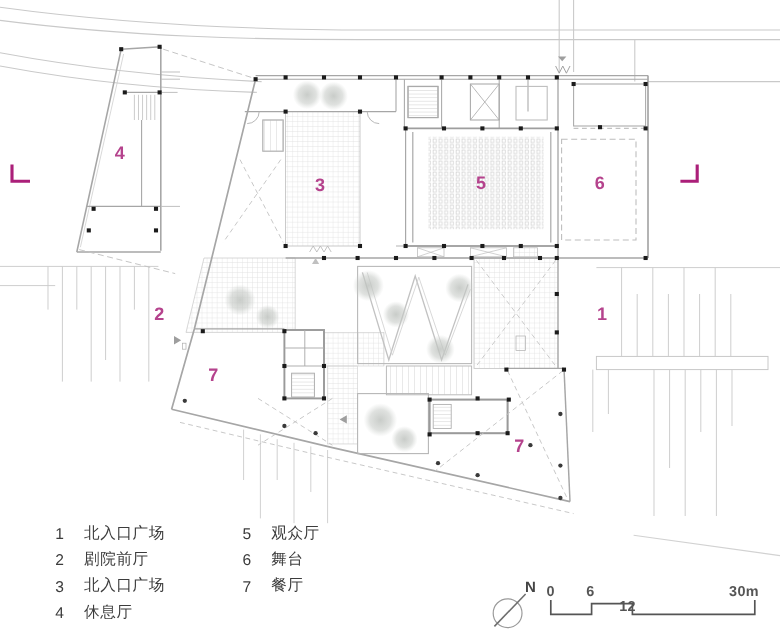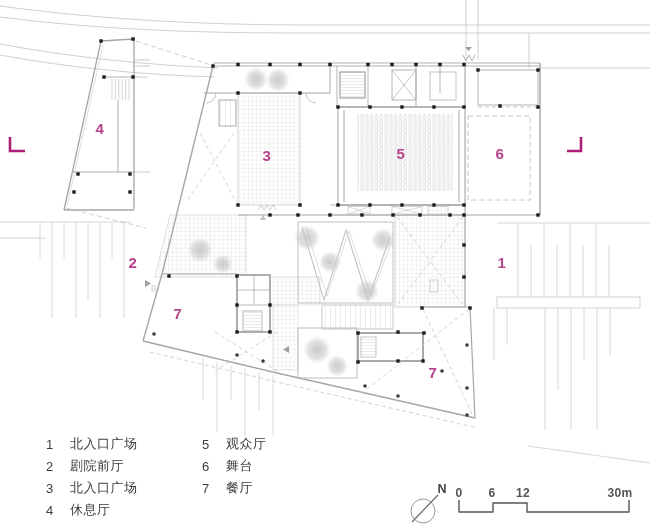--- a/index.html
+++ b/index.html
@@ -330,16 +330,16 @@
     </div>
     <div class="legend-row" style="left:202px;top:482px;">
       <span class="legend-num">7</span>
       <span class="legend-text">餐厅</span>
     </div>
   </div>
 
   <div class="compass-n" style="left:442px;top:489px;">N</div>
   <div class="scale-num" style="left:459px;top:493px;">0</div>
   <div class="scale-num" style="left:492px;top:493px;">6</div>
-  <div class="scale-num" style="left:523px;top:493px;">12</div>
+  <div class="scale-num" style="left:523px;top:505px;">12</div>
   <div class="scale-num" style="left:620px;top:493px;">30m</div>
 
 </div>
 
 </body></html>

